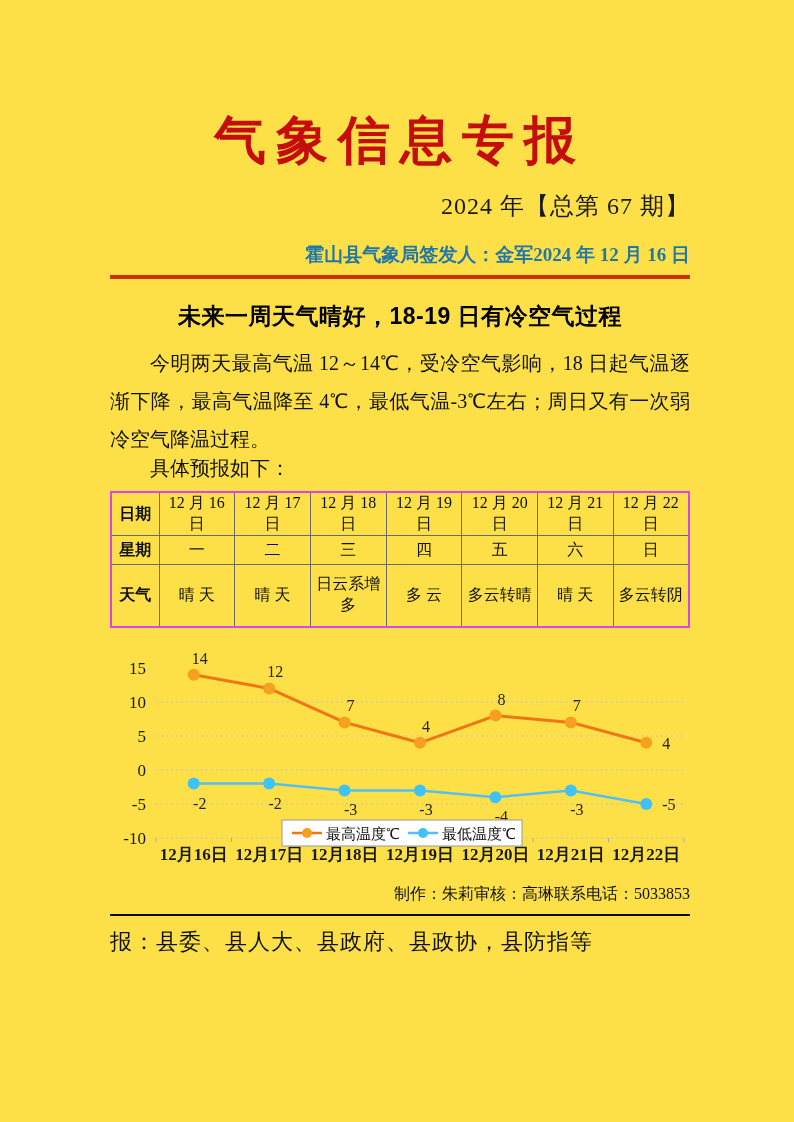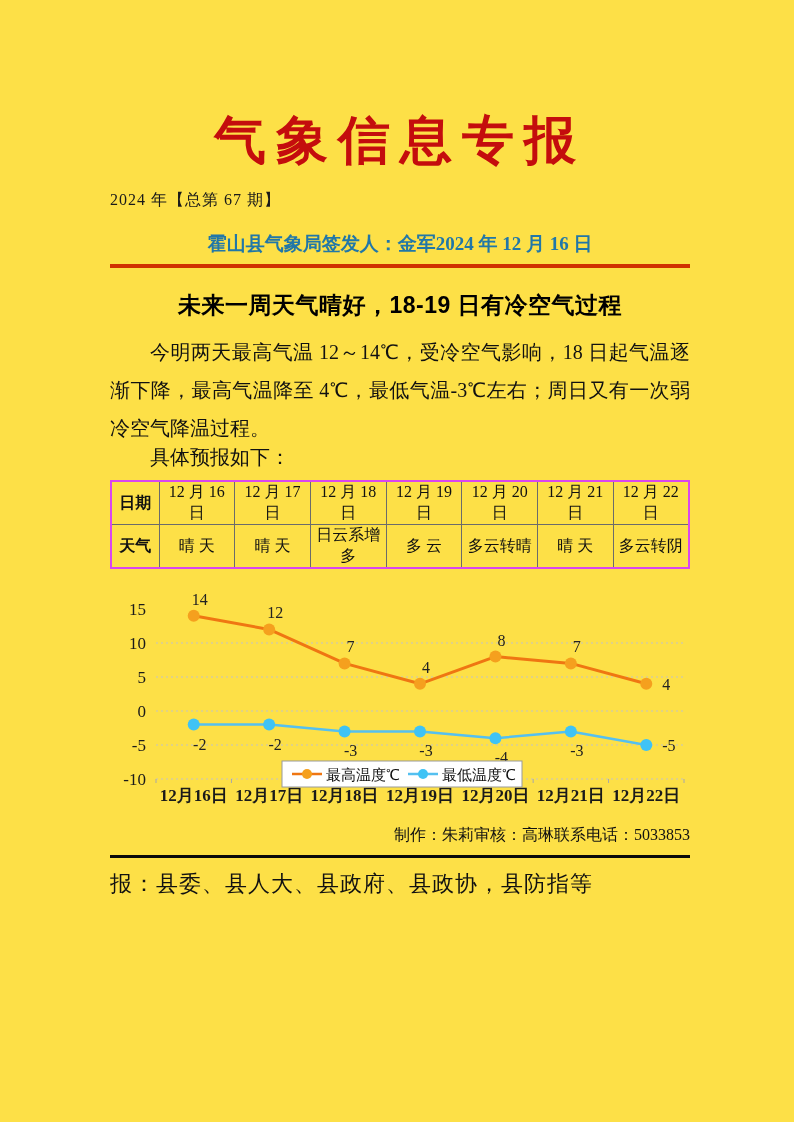--- a/index.html
+++ b/index.html
@@ -19,28 +19,28 @@
     font-size:52px;
     font-weight:bold;
     color:#c40d0d;
     text-align:center;
     letter-spacing:10px;
     line-height:76px;
     white-space:nowrap;
   }
   .issue-line {
     margin-top:12px;
-    text-align:left;
-    font-size:16px;
+    text-align:right;
+    font-size:24px;
     letter-spacing:1px;
   }
   .masthead {
     margin-top:20px;
     display:flex;
-    justify-content:center;
+    justify-content:flex-end;
     align-items:baseline;
     font-size:19px;
     font-weight:bold;
     color:#2177a8;
   }
   .red-rule {
     margin-top:7px;
     height:4px;
     background:#d03000;
     border:none;
@@ -128,20 +128,30 @@
     <tbody>
         <tr>
           <th>日期</th>
           <td>12 月 16 日</td>
           <td>12 月 17 日</td>
           <td>12 月 18 日</td>
           <td>12 月 19 日</td>
           <td>12 月 20 日</td>
           <td>12 月 21 日</td>
           <td>12 月 22 日</td>
+        </tr>
+        <tr>
+          <th>星期</th>
+          <td>一</td>
+          <td>二</td>
+          <td>三</td>
+          <td>四</td>
+          <td>五</td>
+          <td>六</td>
+          <td>日</td>
         </tr>
         <tr>
           <th>天气</th>
           <td>晴 天</td>
           <td>晴 天</td>
           <td>日云系增多</td>
           <td>多 云</td>
           <td>多云转晴</td>
           <td>晴 天</td>
           <td>多云转阴</td>

